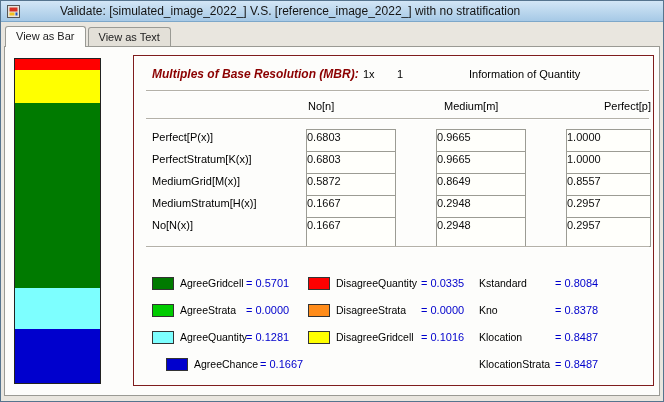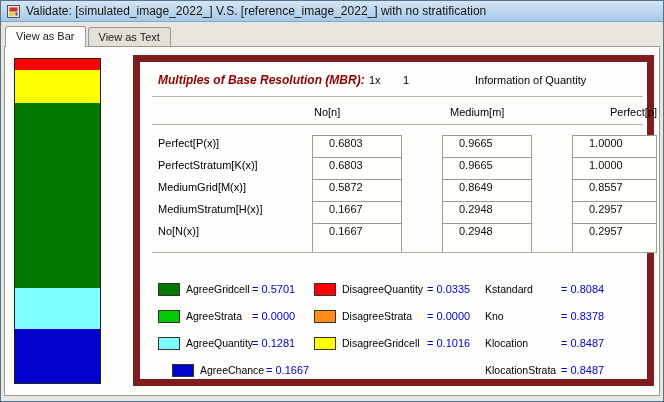--- a/index.html
+++ b/index.html
@@ -15,21 +15,21 @@
   }
 
   .titlebar {
     flex:0 0 21px; height:21px;
     background:linear-gradient(#d3e6f6, #a6c9e6);
     border-bottom:1px solid #7da7c9;
     display:flex; align-items:center; gap:5px;
     padding:0 6px;
   }
   .app-icon { width:14px; height:14px; flex:0 0 14px; }
-  .title { font-size:12px; color:#141414; white-space:nowrap; }
+  .title { font-size:12px; color:#141414; white-space:nowrap;margin-left:34px; }
 
   .tabstrip {
     flex:0 0 24px; height:24px;
     display:flex; align-items:flex-end;
     padding:3px 0 0 4px; gap:2px;
     position:relative; z-index:2;
   }
   .tab {
     font-size:11px; color:#222;
     padding:3px 10px 3px 10px;
@@ -63,21 +63,21 @@
     border:1px solid #222222;
     display:flex; flex-direction:column;
     background:#ffffff;
   }
   .seg { flex-grow:0; flex-basis:0; width:100%; }
 
   
   .groupbox {
     position:absolute; left:128px; top:8px;
     width:521px; height:331px;
-    border:7px solid #7f1d1d;
+    border:1px solid #7f1d1d;
     box-shadow:inset 1px 1px 0 #ffffff;
   }
 
   .mbr-row { position:absolute; left:18px; top:10px; right:8px; height:16px; }
   .mbr-row span { position:absolute; top:0; line-height:16px; white-space:nowrap; }
   .mbr-label { left:0; font-size:12px; font-weight:bold; font-style:italic; color:#8b0000; }
   .mbr-mult  { left:211px; font-size:11px; color:#000; }
   .mbr-val   { left:245px; font-size:11px; color:#000; }
   .mbr-qty   { left:317px; font-size:11px; color:#000; }
 
@@ -93,21 +93,21 @@
   .c3 { left:432px; width:85px; text-align:right; }
 
   .trow { position:absolute; left:0; right:0; height:17px; }
   .rlabel { position:absolute; left:18px; font-size:11px; color:#000;
             line-height:17px; white-space:nowrap; }
   .vbox {
     position:absolute; height:30px;
     background:#fffffb;
     border:1px solid #9c9c94;
     font-size:11px; color:#0d0d0d;
-    line-height:15px; padding-left:16px;
+    line-height:15px; padding-left:0;
     white-space:nowrap;
   }
   .v1 { left:172px; width:90px; }
   .v2 { left:302px; width:90px; }
   .v3 { left:432px; width:85px; }
 
   .litem { position:absolute; height:14px; display:flex; align-items:center; }
   .swatch { width:22px; height:13px; border:1px solid #333; margin-right:6px; flex:0 0 22px; }
   .llabel { font-size:10.5px; color:#000; white-space:nowrap; }
   .lval { position:absolute; font-size:11px; color:#0000cc; white-space:nowrap; }

